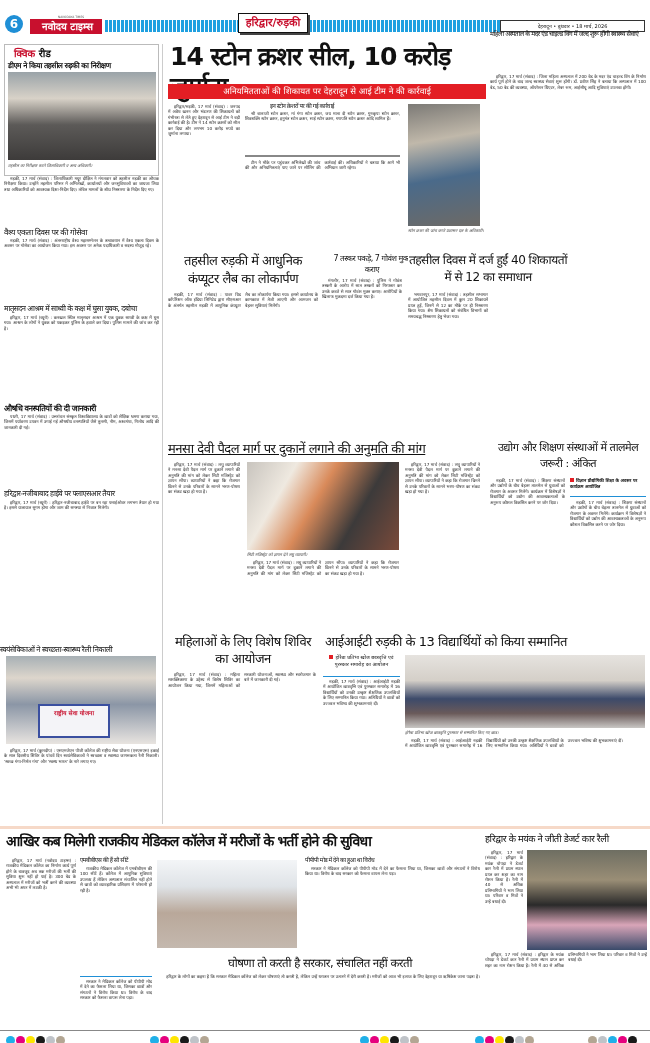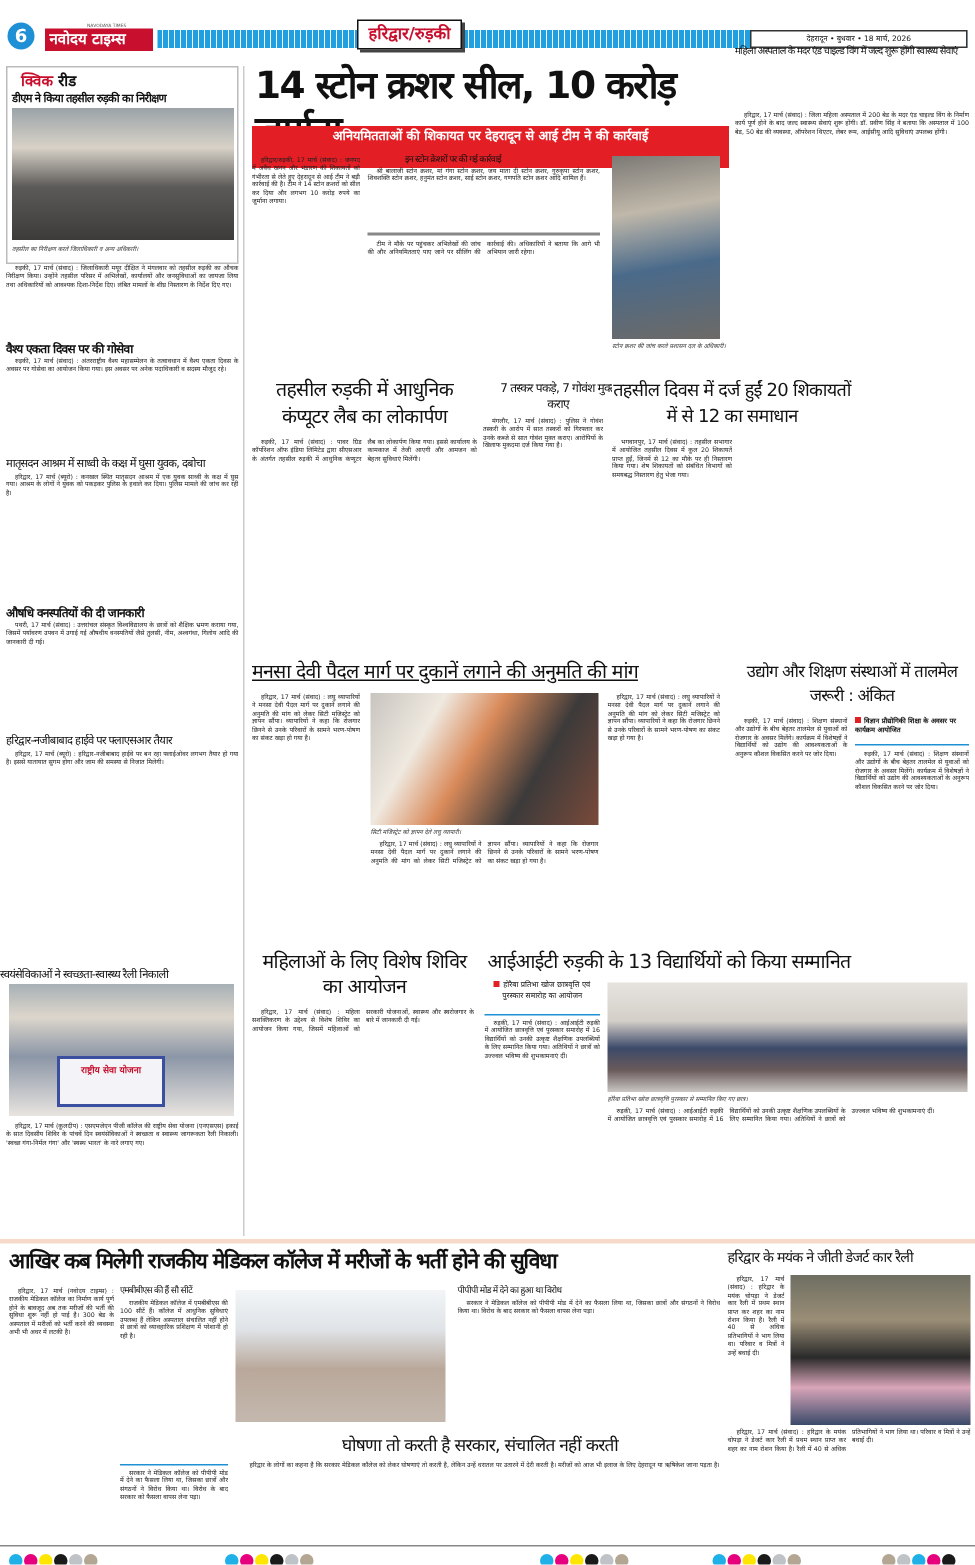--- a/index.html
+++ b/index.html
@@ -7,21 +7,21 @@
   .abs { position: absolute; }
   .txt { font-size: 4.2px; line-height: 5.4px; color: #222; text-align: justify; overflow: hidden; }
   .txt p { text-indent: 6px; }
   .hl { font-family: "DejaVu Sans", sans-serif; font-weight: bold; color: #111; letter-spacing: -0.5px; }
   .photo { background: linear-gradient(135deg,#8a8f94,#c9c2b8 40%,#6d6a66 70%,#b7b0a6); overflow: hidden; }
   .caption { font-size: 4px; line-height: 5px; color: #333; font-style: italic; }
   .rule { background: #999; }
   
   #header { top: 6px; left: 0; width: 650px; height: 30px; }
   #page-num { left: 5px; top: 9px; width: 18px; height: 18px; border-radius: 50%; background: #1f8fd6; color: #fff; font-size: 12px; font-weight: bold; text-align: center; line-height: 18px; }
-  #brand { left: 30px; top: 13px; width: 72px; height: 15px; background: #c8102e; color: #fff; font-size: 10px; font-weight: bold; line-height: 15px; padding-left: 3px; }
+  #brand { left: 30px; top: 13px; width: 72px; height: 15px; background: #c8102e; color: #fff; font-size: 10px; font-weight: bold; line-height: 15px; padding-left: 3px; text-align: center; }
   #brand-small { left: 58px; top: 9px; font-size: 3px; color: #555; }
   #stripe { left: 105px; top: 14px; width: 540px; height: 12px; background: repeating-linear-gradient(90deg,#1fa0e0 0 3px,#fff 3px 4px); }
   #section-tag { left: 238px; top: 7px; width: 70px; height: 20px; background: #fff; border: 1px solid #111; box-shadow: 2px 2px 0 #444; color: #c8102e; font-weight: bold; font-size: 11px; text-align: center; line-height: 18px; }
   #date-box { left: 500px; top: 14px; width: 145px; height: 12px; background: #fff; border: 1px solid #333; font-size: 5px; line-height: 10px; text-align: center; }
   
   #qr-box { left: 4px; top: 44px; width: 155px; height: 132px; border: 1px solid #bbb; }
   #qr-label { left: 14px; top: 46px; font-size: 10px; font-weight: bold; color: #c8102e; }
   #qr-label span { color: #111; }
   #qr-headline { left: 8px; top: 60px; font-size: 7.5px; }
   .red-bar { background: #e31e24; color: #fff; text-align: center; font-weight: bold; }
@@ -45,21 +45,21 @@
 <div id="qr-label" class="abs">
   <span style="color:#c8102e">क्विक</span><span> रीड</span>
 </div>
 <div id="qr-headline" class="abs hl">डीएम ने किया तहसील रुड़की का निरीक्षण</div>
 <div class="abs photo" style="left:8px;top:72px;width:148px;height:88px;background:linear-gradient(180deg,#9aa3a8 0%,#d8d2c8 30%,#5c5a58 60%,#3d3b3a 100%);"></div>
 <div class="abs caption" style="left:8px;top:163px;width:150px;">तहसील का निरीक्षण करते जिलाधिकारी व अन्य अधिकारी।</div>
 <div class="abs txt" style="left:4px;top:176px;width:155px;height:48px;">
     <p>रुड़की, 17 मार्च (संवाद) : जिलाधिकारी मयूर दीक्षित ने मंगलवार को तहसील रुड़की का औचक निरीक्षण किया। उन्होंने तहसील परिसर में अभिलेखों, कार्यालयों और जनसुविधाओं का जायजा लिया तथा अधिकारियों को आवश्यक दिशा-निर्देश दिए। लंबित मामलों के शीघ्र निस्तारण के निर्देश दिए गए।</p>
   </div>
 
-<div class="abs hl" style="left:4px;top:226px;font-size:8px;font-weight:bold;">वैश्य एकता दिवस पर की गोसेवा</div>
+<div class="abs hl" style="left:4px;top:226px;font-size:8px;font-weight:normal;">वैश्य एकता दिवस पर की गोसेवा</div>
 <div class="abs txt" style="left:4px;top:238px;width:155px;height:62px;">
     <p>रुड़की, 17 मार्च (संवाद) : अंतरराष्ट्रीय वैश्य महासम्मेलन के तत्वावधान में वैश्य एकता दिवस के अवसर पर गोसेवा का आयोजन किया गया। इस अवसर पर अनेक पदाधिकारी व सदस्य मौजूद रहे।</p>
   </div>
 
 <div class="abs hl" style="left:4px;top:303px;font-size:7.5px;font-weight:normal;">मातृसदन आश्रम में साध्वी के कक्ष में घुसा युवक, दबोचा</div>
 <div class="abs txt" style="left:4px;top:315px;width:155px;height:85px;">
     <p>हरिद्वार, 17 मार्च (ब्यूरो) : कनखल स्थित मातृसदन आश्रम में एक युवक साध्वी के कक्ष में घुस गया। आश्रम के लोगों ने युवक को पकड़कर पुलिस के हवाले कर दिया। पुलिस मामले की जांच कर रही है।</p>
   </div>
 
 <div class="abs hl" style="left:4px;top:402px;font-size:8px;font-weight:bold;">औषधि वनस्पतियों की दी जानकारी</div>
@@ -76,21 +76,21 @@
 <div class="abs photo" style="left:6px;top:656px;width:150px;height:88px;background:linear-gradient(180deg,#a7b0b5 0%,#ddd6cc 25%,#8b96a6 55%,#e8e4e0 100%);">
   <div style="position:absolute;left:32px;top:48px;width:72px;height:34px;background:#f4f4f8;border:2px solid #3a4fa0;font-size:6px;font-weight:bold;color:#c8102e;text-align:center;padding-top:3px;">राष्ट्रीय सेवा योजना</div>
 </div>
 <div class="abs txt" style="left:4px;top:748px;width:155px;height:80px;">
     <p>हरिद्वार, 17 मार्च (कुलदीप) : एसएमजेएन पीजी कॉलेज की राष्ट्रीय सेवा योजना (एनएसएस) इकाई के सात दिवसीय शिविर के पांचवें दिन स्वयंसेविकाओं ने स्वच्छता व स्वास्थ्य जागरूकता रैली निकाली। 'स्वच्छ गंगा-निर्मल गंगा' और 'स्वस्थ भारत' के नारे लगाए गए।</p>
   </div>
 
 <div class="abs rule" style="left:162px;top:44px;width:1px;height:780px;background:#ccc;"></div>
 
 <div class="abs hl" style="left:170px;top:42px;width:310px;font-size:25px;line-height:30px;letter-spacing:-1px;">14 स्टोन क्रशर सील, 10 करोड़ जुर्माना</div>
-<div class="abs red-bar" style="left:168px;top:84px;width:318px;height:28px;font-size:8.5px;line-height:15px;font-weight:bold;">अनियमितताओं की शिकायत पर देहरादून से आई टीम ने की कार्रवाई</div>
+<div class="abs red-bar" style="left:168px;top:84px;width:318px;height:15px;font-size:8.5px;line-height:15px;font-weight:normal;">अनियमितताओं की शिकायत पर देहरादून से आई टीम ने की कार्रवाई</div>
 <div class="abs txt" style="left:168px;top:104px;width:72px;height:125px;">
     <p>हरिद्वार/रुड़की, 17 मार्च (संवाद) : जनपद में अवैध खनन और भंडारण की शिकायतों को गंभीरता से लेते हुए देहरादून से आई टीम ने बड़ी कार्रवाई की है। टीम ने 14 स्टोन क्रशरों को सील कर दिया और लगभग 10 करोड़ रुपये का जुर्माना लगाया।</p>
   </div>
 <div class="abs hl" style="left:270px;top:102px;font-size:6px;font-weight:normal;">इन स्टोन क्रेशरों पर की गई कार्रवाई</div>
 <div class="abs txt" style="left:245px;top:111px;width:155px;height:40px;">
     <p>श्री बालाजी स्टोन क्रशर, मां गंगा स्टोन क्रशर, जय माता दी स्टोन क्रशर, गुरुकृपा स्टोन क्रशर, शिवशक्ति स्टोन क्रशर, हनुमंत स्टोन क्रशर, साई स्टोन क्रशर, गणपति स्टोन क्रशर आदि शामिल हैं।</p>
   </div>
 <div class="abs" style="left:245px;top:155px;width:155px;height:2px;background:#888;"></div>
 <div class="abs txt" style="left:245px;top:160px;width:155px;height:68px;column-count:2;column-gap:4px;">
     <p>टीम ने मौके पर पहुंचकर अभिलेखों की जांच की और अनियमितताएं पाए जाने पर सीलिंग की कार्रवाई की। अधिकारियों ने बताया कि आगे भी अभियान जारी रहेगा।</p>
@@ -108,21 +108,21 @@
 <div class="abs txt" style="left:168px;top:292px;width:150px;height:100px;column-count:2;column-gap:4px;">
     <p>रुड़की, 17 मार्च (संवाद) : पावर ग्रिड कॉर्पोरेशन ऑफ इंडिया लिमिटेड द्वारा सीएसआर के अंतर्गत तहसील रुड़की में आधुनिक कंप्यूटर लैब का लोकार्पण किया गया। इससे कार्यालय के कामकाज में तेजी आएगी और आमजन को बेहतर सुविधाएं मिलेंगी।</p>
   </div>
 
 <div class="abs hl" style="left:332px;top:253px;width:80px;font-size:8px;line-height:11px;text-align:center;font-weight:normal;">7 तस्कर पकड़े, 7 गोवंश मुक्त कराए</div>
 <div class="abs txt" style="left:322px;top:278px;width:80px;height:115px;">
     <p>मंगलौर, 17 मार्च (संवाद) : पुलिस ने गोवंश तस्करी के आरोप में सात तस्करों को गिरफ्तार कर उनके कब्जे से सात गोवंश मुक्त कराए। आरोपियों के खिलाफ मुकदमा दर्ज किया गया है।</p>
   </div>
 
 <div class="abs hl" style="left:408px;top:252px;width:80px;font-size:12px;line-height:17px;font-weight:normal;"></div>
-<div class="abs hl" style="left:408px;top:252px;width:160px;font-size:12px;line-height:17px;text-align:center;font-weight:normal;background:#fff;">तहसील दिवस में दर्ज हुईं 20 शिकायतों में से 12 का समाधान</div>
+<div class="abs hl" style="left:408px;top:252px;width:160px;font-size:12px;line-height:17px;text-align:center;font-weight:normal;background:#fff;">तहसील दिवस में दर्ज हुईं 40 शिकायतों में से 12 का समाधान</div>
 <div class="abs txt" style="left:408px;top:292px;width:80px;height:100px;">
     <p>भगवानपुर, 17 मार्च (संवाद) : तहसील सभागार में आयोजित तहसील दिवस में कुल 20 शिकायतें प्राप्त हुईं, जिनमें से 12 का मौके पर ही निस्तारण किया गया। शेष शिकायतों को संबंधित विभागों को समयबद्ध निस्तारण हेतु भेजा गया।</p>
   </div>
 
 <div class="abs hl" style="left:168px;top:440px;width:320px;font-size:13px;line-height:18px;font-weight:normal;text-decoration:underline;">मनसा देवी पैदल मार्ग पर दुकानें लगाने की अनुमति की मांग</div>
 <div class="abs txt" style="left:168px;top:462px;width:72px;height:165px;">
     <p>हरिद्वार, 17 मार्च (संवाद) : लघु व्यापारियों ने मनसा देवी पैदल मार्ग पर दुकानें लगाने की अनुमति की मांग को लेकर सिटी मजिस्ट्रेट को ज्ञापन सौंपा। व्यापारियों ने कहा कि रोजगार छिनने से उनके परिवारों के सामने भरण-पोषण का संकट खड़ा हो गया है।</p>
   </div>
 <div class="abs photo" style="left:247px;top:462px;width:152px;height:88px;background:linear-gradient(120deg,#c8c4be 0%,#efe9e0 25%,#d98a5a 45%,#3c3a3a 70%,#7a4a3a 100%);"></div>
 <div class="abs caption" style="left:247px;top:552px;width:152px;">सिटी मजिस्ट्रेट को ज्ञापन देते लघु व्यापारी।</div>

